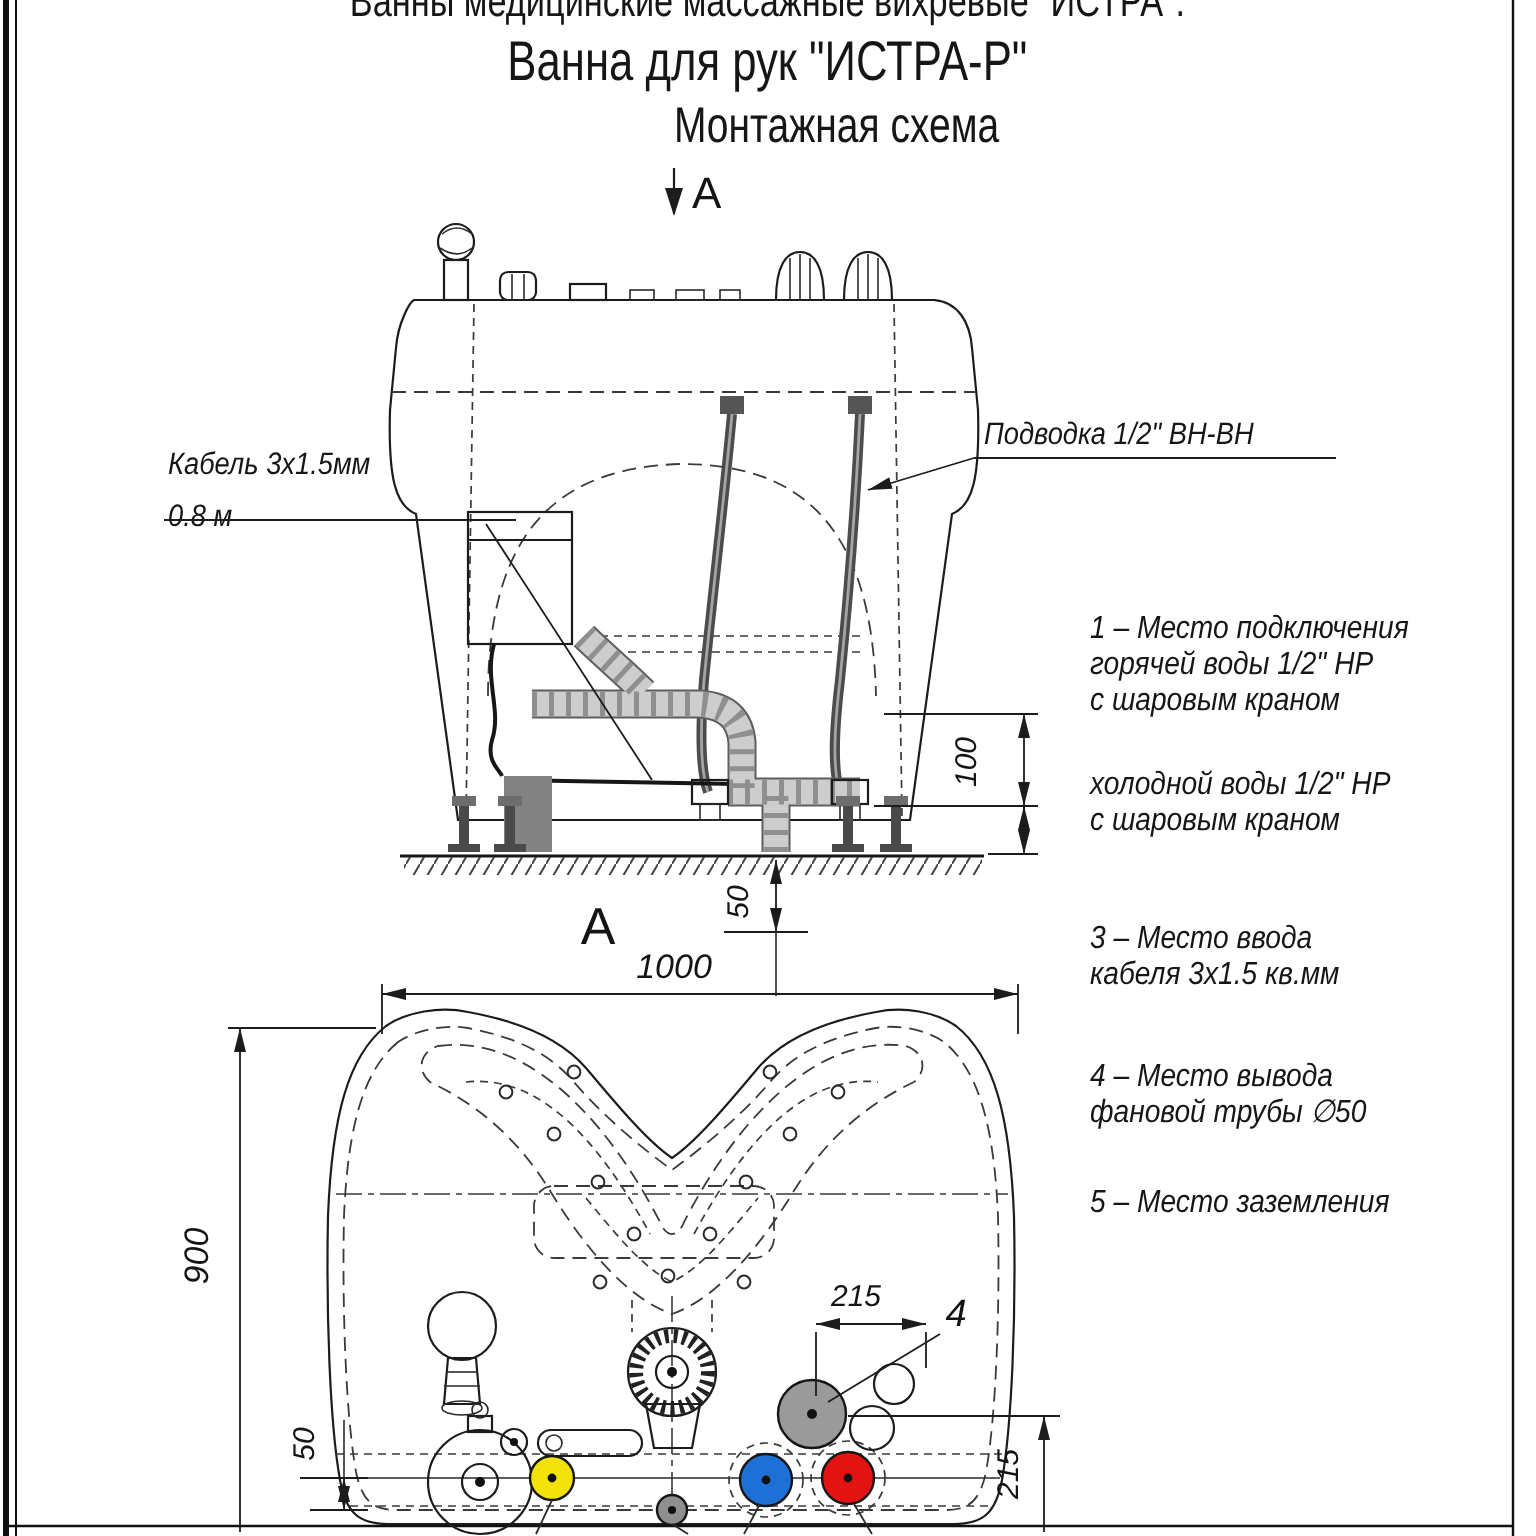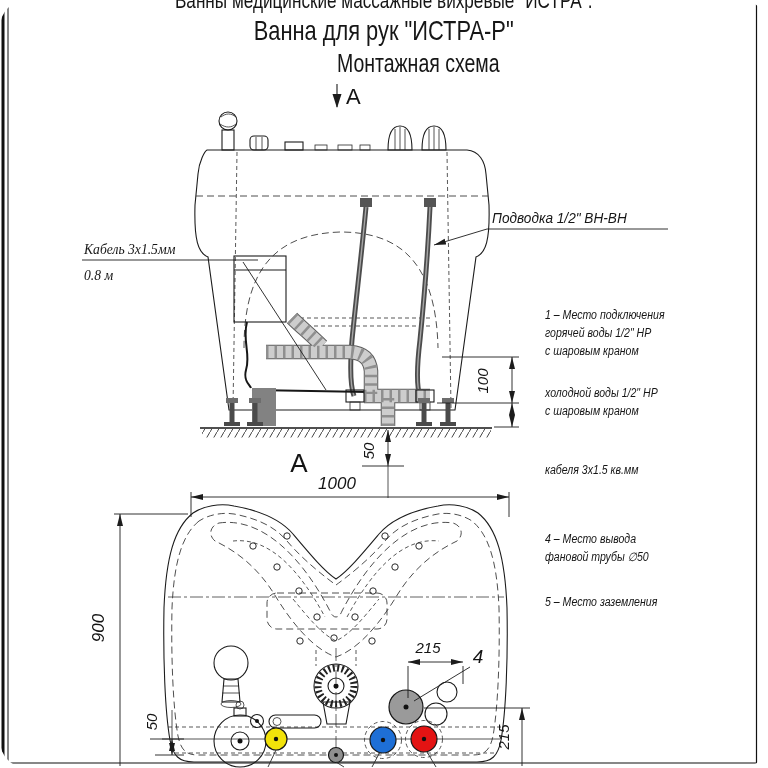--- a/index.html
+++ b/index.html
@@ -1,23 +1,23 @@
 <!DOCTYPE html>
 <html><head>
 <meta charset="utf-8">
 <style>
   html,body{margin:0;padding:0;background:#fff;}
   .page{position:relative;width:768px;height:768px;background:#ffffff;overflow:hidden;
-        font-family:"Liberation Sans",sans-serif;color:#141414;border-radius:27px;}
+        font-family:"Liberation Sans",sans-serif;color:#141414;}
   .title-line{position:absolute;left:0;width:768px;text-align:center;color:#161616;}
   .cond{display:inline-block;transform:scaleX(0.78);transform-origin:50% 0;white-space:nowrap;}
   .condL{display:inline-block;transform:scaleX(0.88);transform-origin:0 0;white-space:nowrap;}
   .lbl{position:absolute;font-style:italic;font-size:15.5px;line-height:26px;color:#161616;}
   .legend{position:absolute;left:545px;top:0;width:220px;}
-  .lg{position:absolute;left:0;font-style:italic;font-size:12px;line-height:18.2px;color:#161616;}
+  .lg{position:absolute;left:0;font-style:italic;font-size:16px;line-height:18.2px;color:#161616;}
   svg{position:absolute;left:0;top:0;}
   .ln{fill:none;stroke:#1c1c1c;stroke-width:1.1;}
   .lnt{fill:none;stroke:#2a2a2a;stroke-width:0.8;}
   .dsh{fill:none;stroke:#3a3a3a;stroke-width:0.9;stroke-dasharray:7 4;}
   .dshf{fill:none;stroke:#3a3a3a;stroke-width:0.85;stroke-dasharray:4 3;}
   .cl{fill:none;stroke:#3a3a3a;stroke-width:0.8;stroke-dasharray:13 3 3 3;}
   .dim{fill:none;stroke:#1c1c1c;stroke-width:0.9;}
   .dimtxt{font-family:"Liberation Sans",sans-serif;font-style:italic;font-size:15px;fill:#141414;}
   .dimtxt2{font-family:"Liberation Sans",sans-serif;font-style:italic;font-size:17px;fill:#141414;}
   .mark{font-family:"Liberation Sans",sans-serif;font-size:22px;fill:#141414;}
@@ -36,39 +36,40 @@
   <div class="title-line" style="top:-12px;font-size:22px;">
     <span class="cond">Ванны медицинские массажные вихревые "ИСТРА".</span>
   </div>
   <div class="title-line" style="top:15px;font-size:28px;">
     <span class="cond">Ванна для рук "ИСТРА-Р"</span>
   </div>
   <div class="title-line" style="top:49px;font-size:25px;margin-left:34px;">
     <span class="cond">Монтажная схема</span>
   </div>
 
-  <div class="lbl" style="left:84px;top:236px;font-family:Liberation Serif, serif;">
+  <div class="lbl" style="left:84px;top:220px;">
     <div><span class="condL">Кабель 3х1.5мм</span></div>
     <div><span class="condL">0.8 м</span></div>
   </div>
   <div class="lbl" style="left:492px;top:205px;line-height:25px;">
     <div><span class="condL">Подводка 1/2" ВН-ВН</span></div>
   </div>
 
   <div class="legend">
     <div class="lg" style="top:306px">
       <div><span class="condL">1 – Место подключения</span></div>
       <div><span class="condL">горячей воды 1/2" НР</span></div>
       <div><span class="condL">с шаровым краном</span></div>
     </div>
     <div class="lg" style="top:384px">
       <div><span class="condL">холодной воды 1/2" НР</span></div>
       <div><span class="condL">с шаровым краном</span></div>
     </div>
     <div class="lg" style="top:461px">
+      <div><span class="condL">3 – Место ввода</span></div>
       <div><span class="condL">кабеля 3х1.5 кв.мм</span></div>
     </div>
     <div class="lg" style="top:530px">
       <div><span class="condL">4 – Место вывода</span></div>
       <div><span class="condL">фановой трубы ∅50</span></div>
     </div>
     <div class="lg" style="top:593px">
       <div><span class="condL">5 – Место заземления</span></div>
     </div>
   </div>

